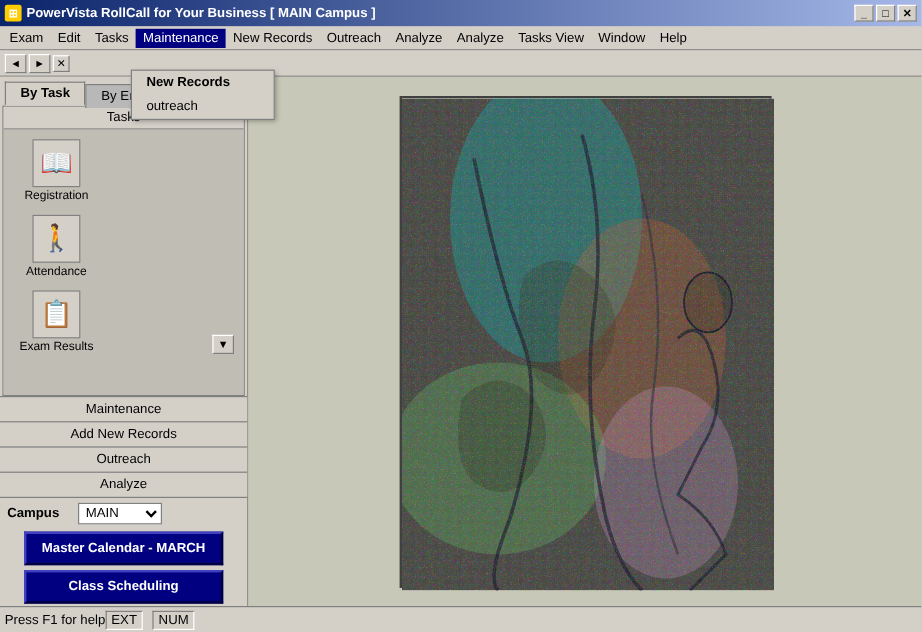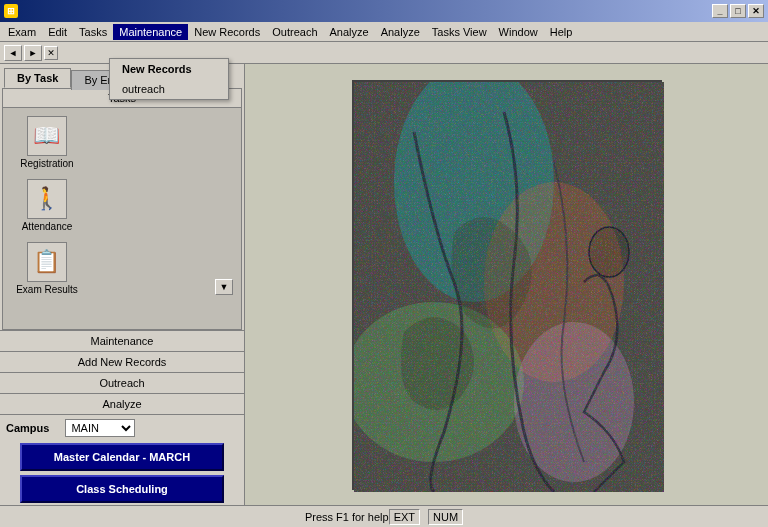--- a/index.html
+++ b/index.html
@@ -119,21 +119,21 @@
     }
 
     
     .main-container {
       display: flex;
       height: calc(527px - 22px - 20px - 22px - 22px);
     }
 
     
     .left-panel {
-      width: 245px;
+      width: 207px;
       background: #d4d0c8;
       border-right: 1px solid #808080;
       display: flex;
       flex-direction: column;
     }
 
     
     .tabs {
       display: flex;
       background: #d4d0c8;
@@ -293,21 +293,21 @@
     .status-bar {
       position: absolute;
       bottom: 0;
       left: 0;
       right: 0;
       height: 22px;
       background: #d4d0c8;
       border-top: 1px solid #808080;
       display: flex;
       align-items: center;
-      justify-content: center;
+      justify-content: flex-start;
       padding: 0 4px;
       font-size: 11px;
     }
     .status-right {
       display: flex;
       gap: 8px;
     }
     .status-indicator {
       padding: 1px 4px;
       border: 1px solid #808080;
@@ -346,20 +346,21 @@
     .icon-doc {
       font-size: 22px;
     }
   </style>
 </head>
 <body>
 
 <div class="title-bar">
   <div class="title-bar-left">
     <div class="title-bar-icon">⊞</div>
+    <span>PowerVista RollCall for Your Business   [ MAIN Campus ]</span>
   </div>
   <div class="title-bar-buttons">
     <div class="tb-btn">_</div>
     <div class="tb-btn">□</div>
     <div class="tb-btn close">✕</div>
   </div>
 </div>
 
 <div class="menu-bar">
   <span class="menu-item">Exam</span>

